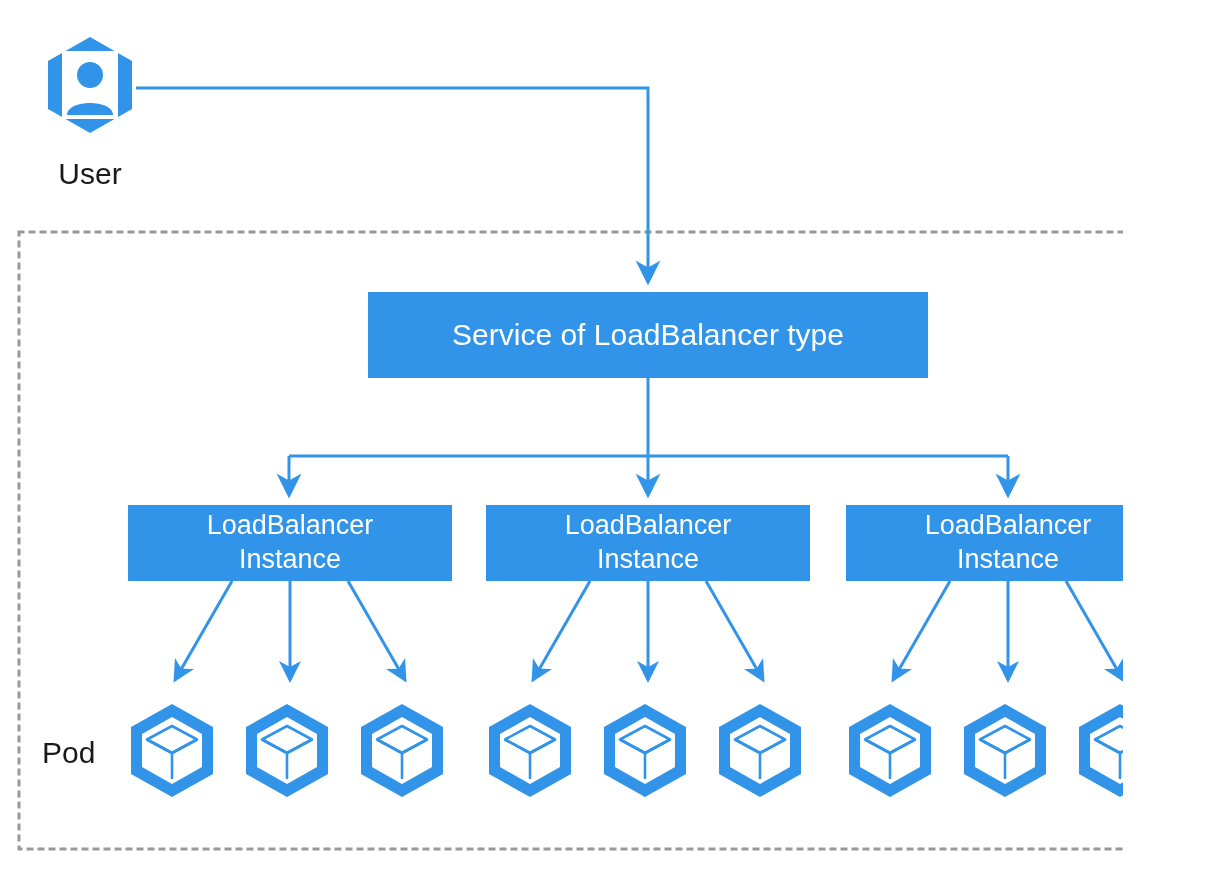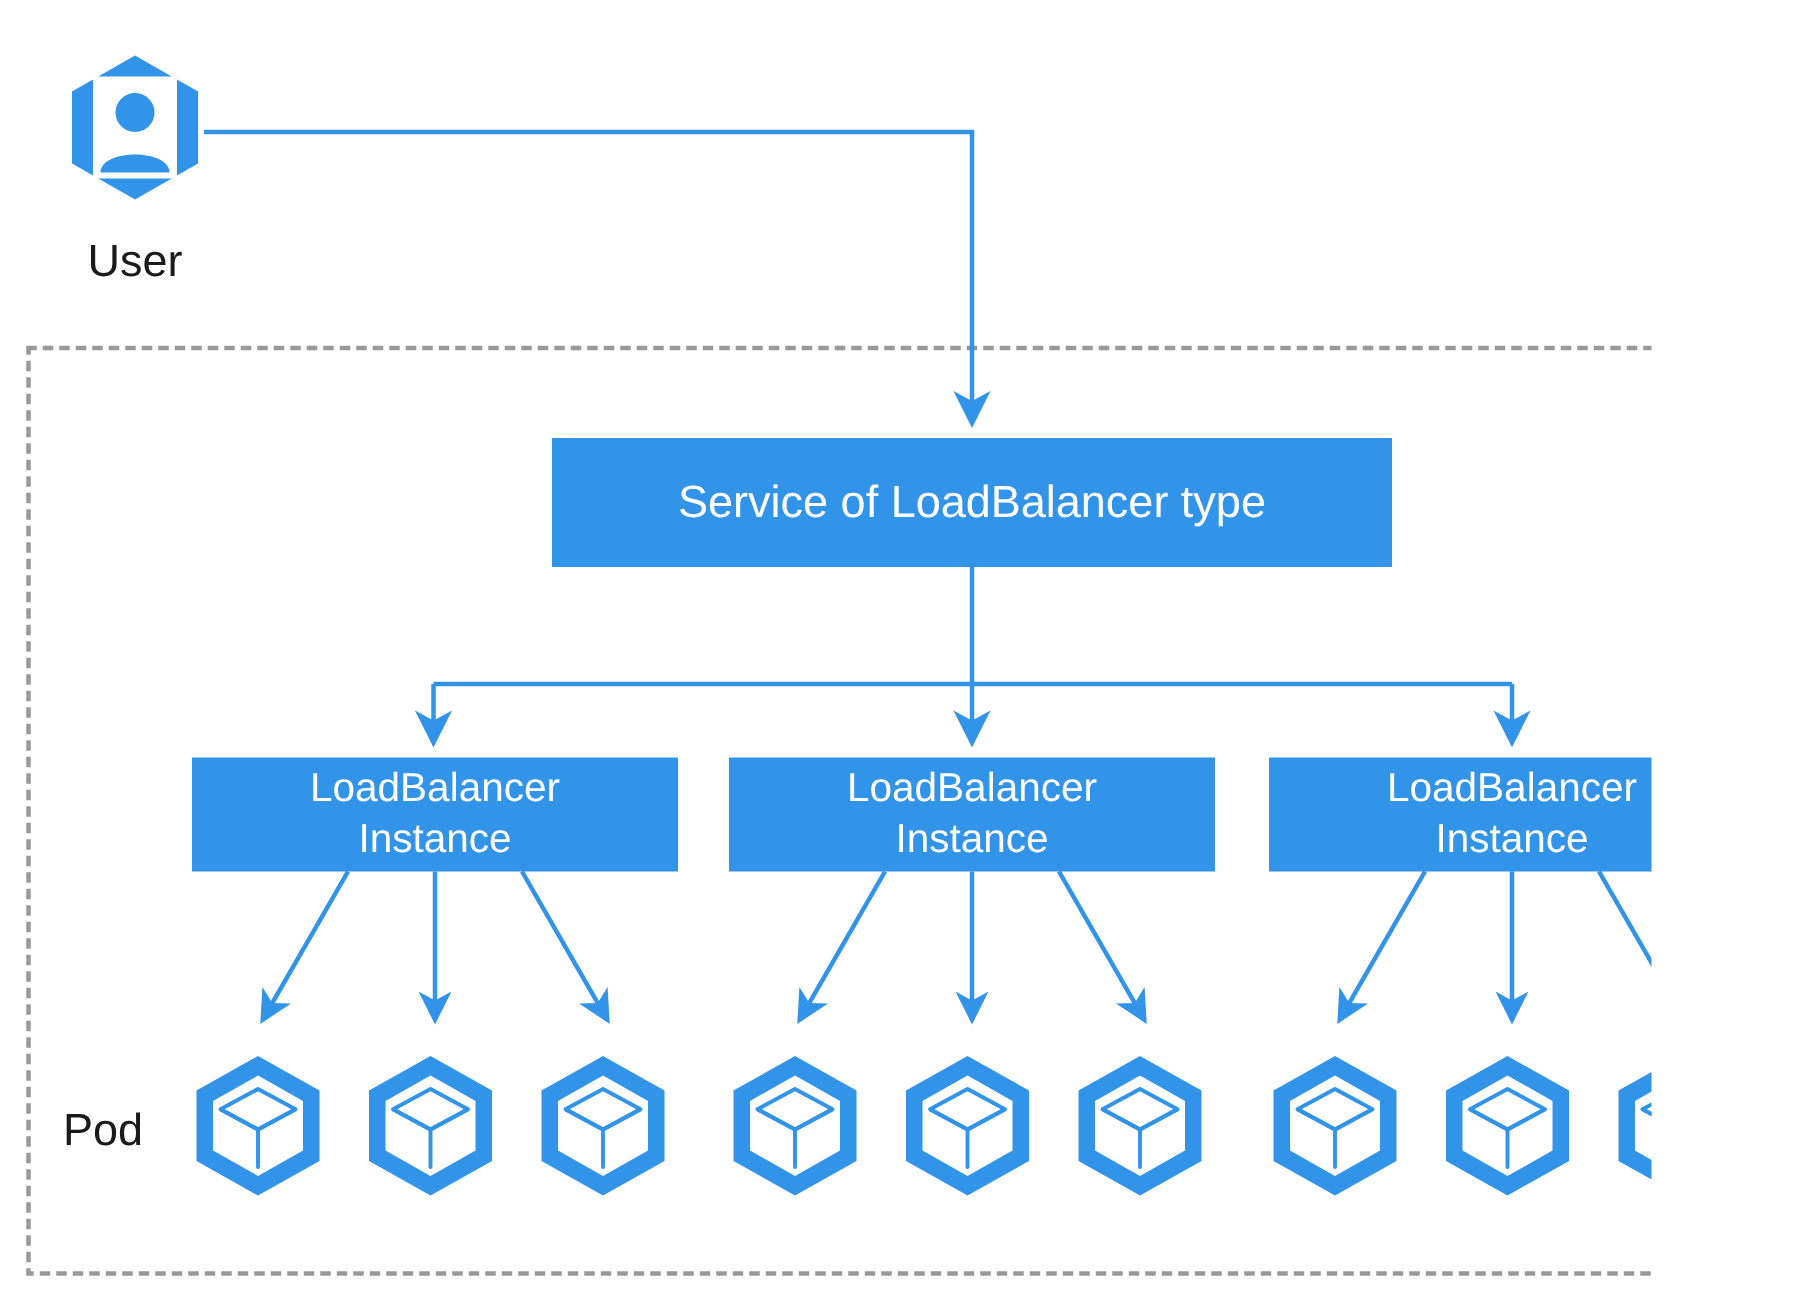--- a/index.html
+++ b/index.html
@@ -10,20 +10,21 @@
   }
   body {
     font-family: "Liberation Sans", sans-serif;
   }
   #canvas {
     position: relative;
     width: 1101px;
     height: 873px;
     background: #ffffff;
     overflow: hidden;
+    padding-left: 22px;
   }
   #diagram-svg {
     position: absolute;
     left: 0;
     top: 0;
     width: 1209px;
     height: 873px;
   }
   .box-label {
     fill: #ffffff;

